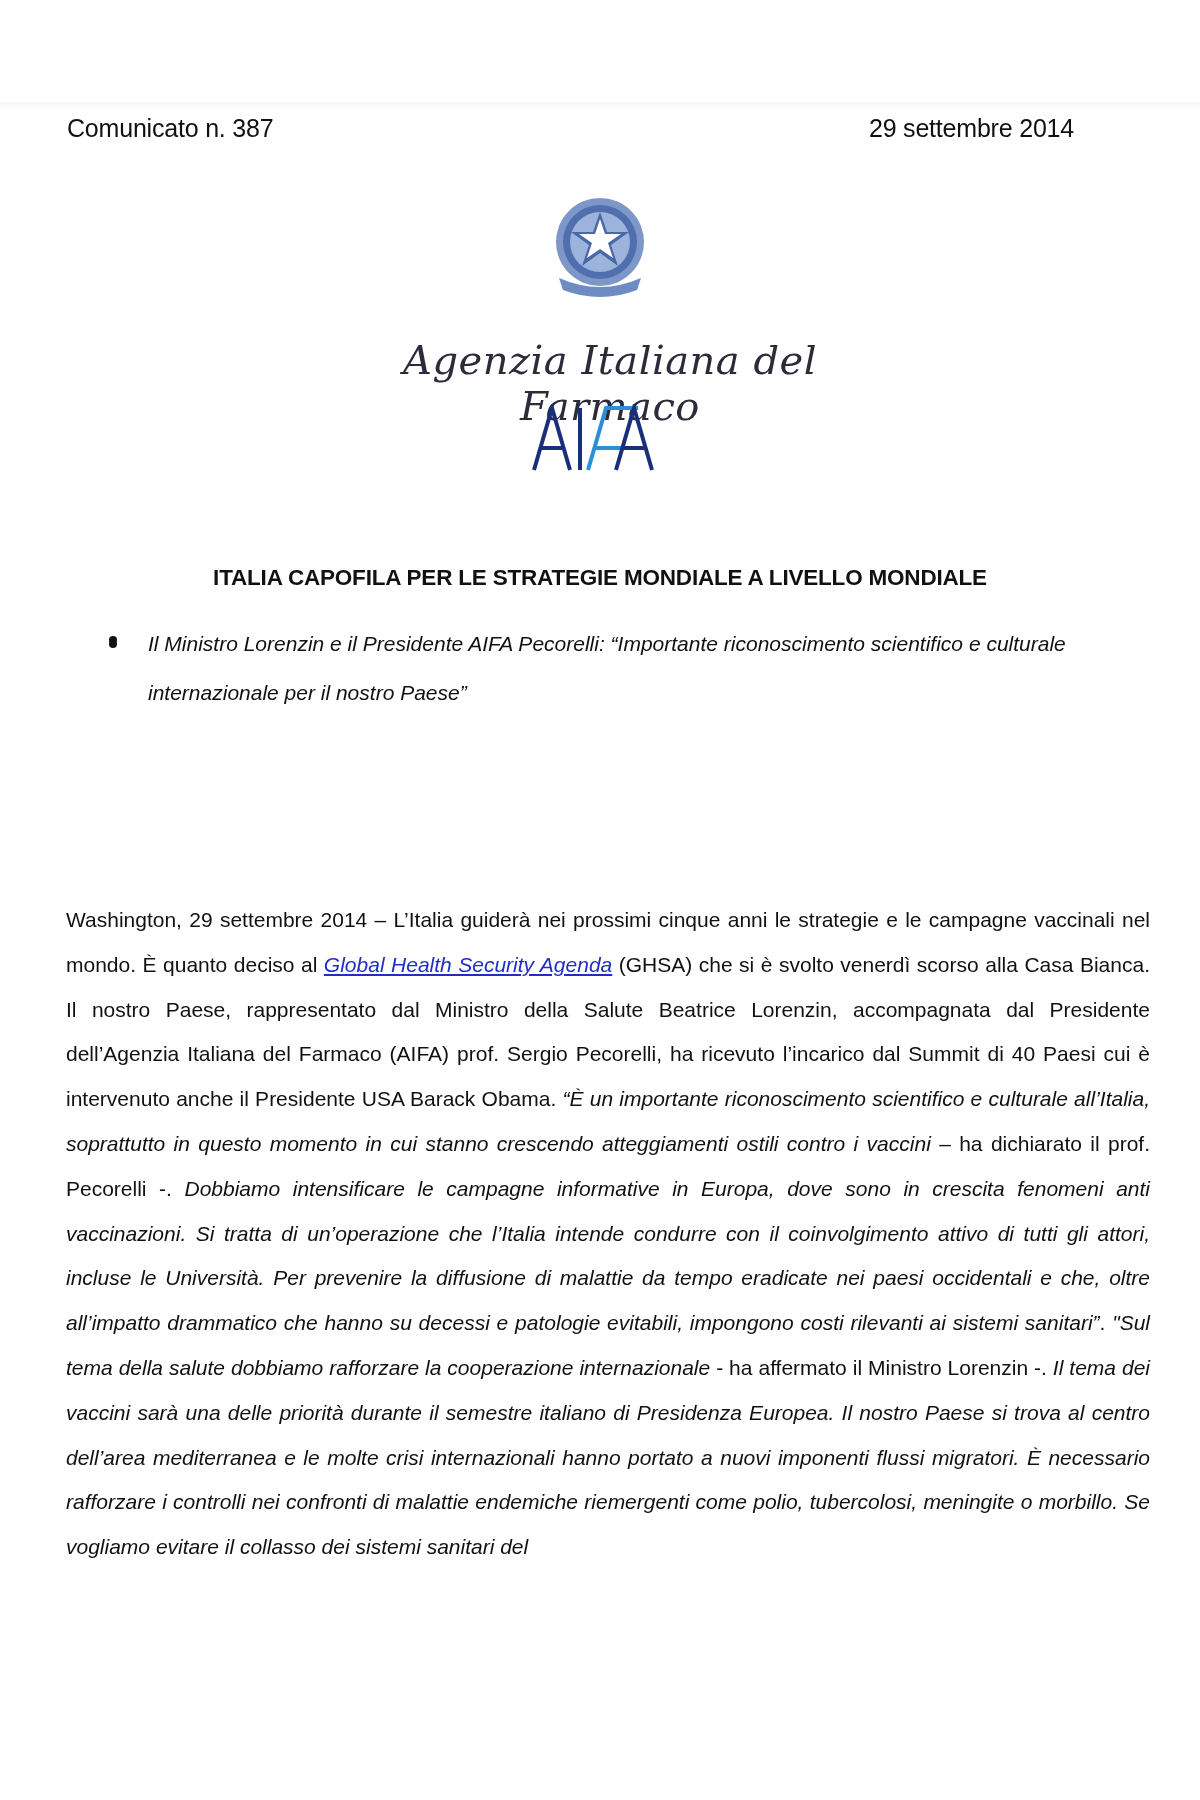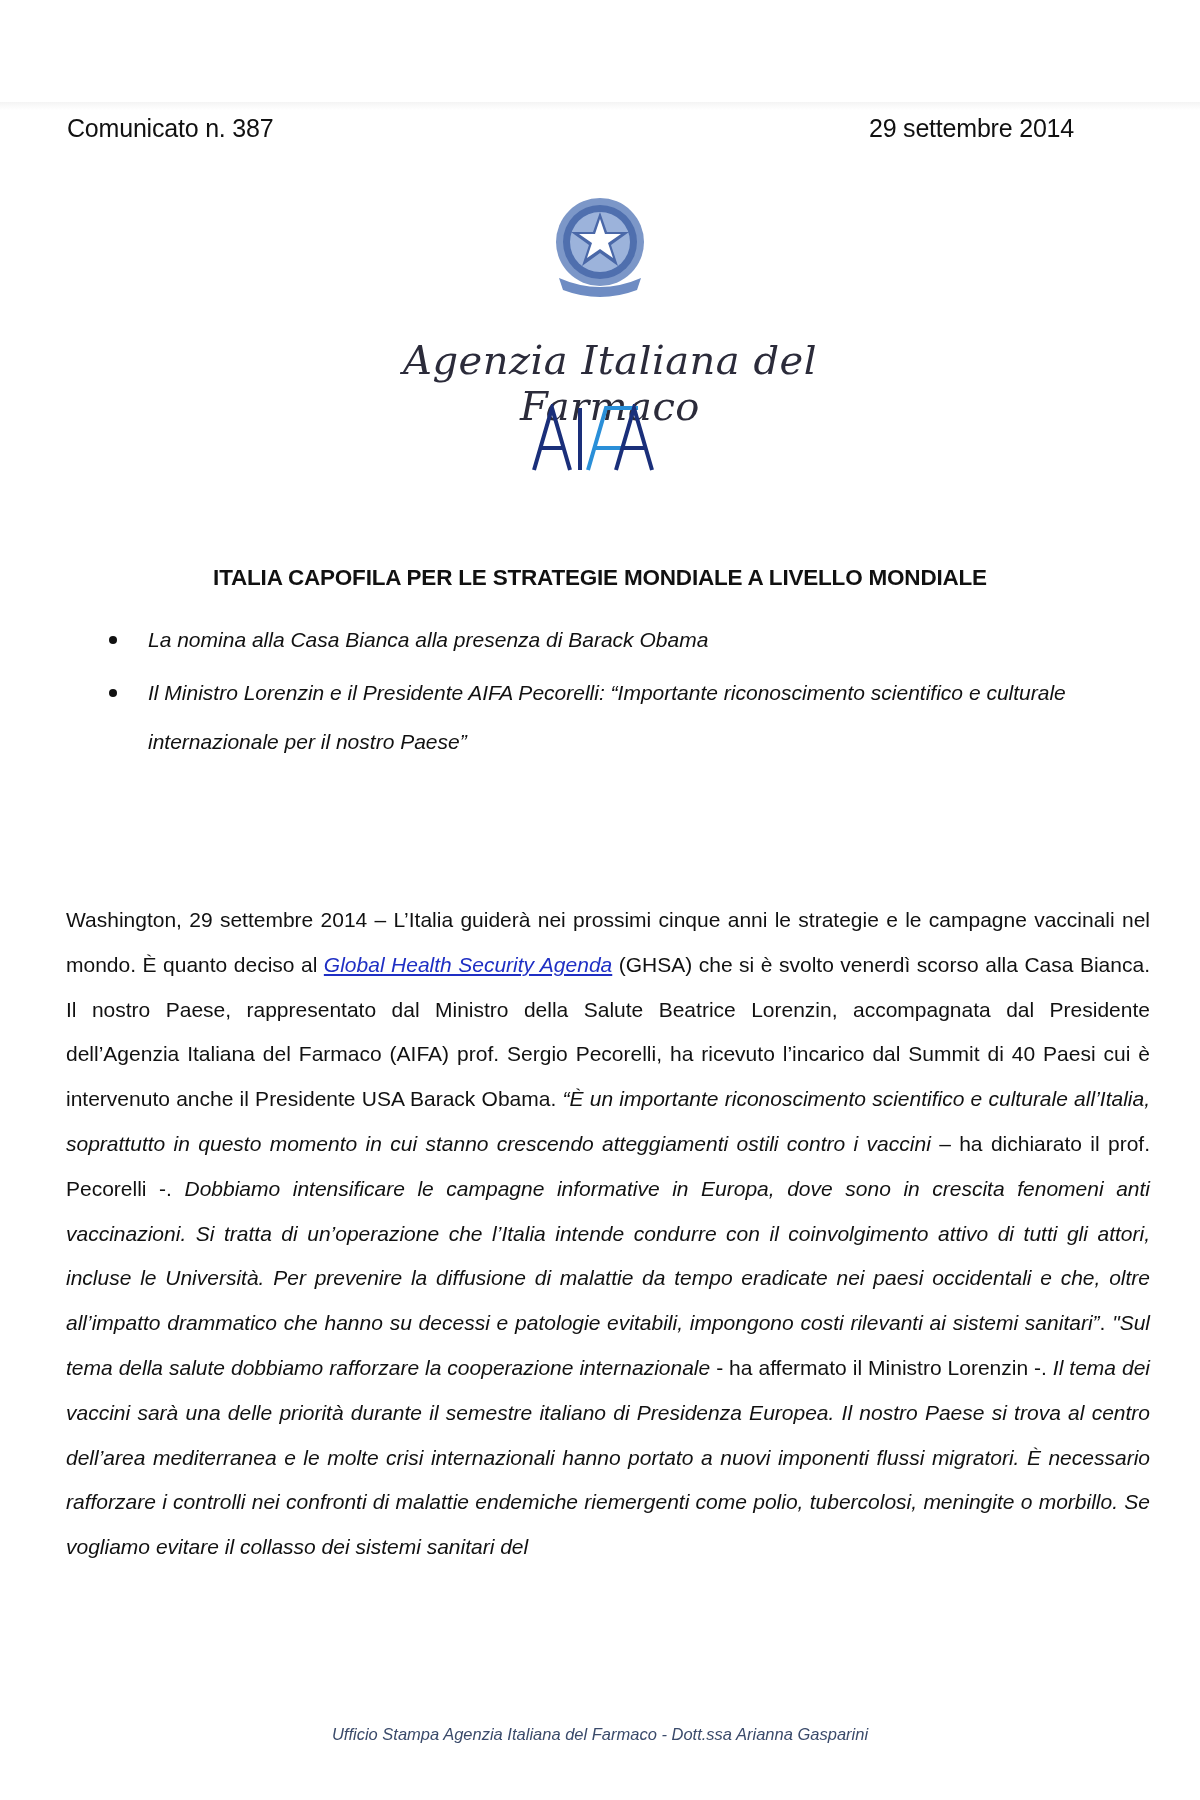--- a/index.html
+++ b/index.html
@@ -64,21 +64,20 @@
     <path d="M4,66 L22,4 L40,66 M11,44 L33,44" stroke="#1a2f7a"></path>
     <path d="M50,4 L50,66" stroke="#1a2f7a"></path>
     <path d="M58,66 L76,4 L108,4 M64,44 L100,44" stroke="#2a8fd8"></path>
     <path d="M86,66 L104,4 L122,66 M94,44 L114,44" stroke="#1a2f7a"></path>
   </g>
 </svg>
 
 <div class="title">ITALIA CAPOFILA PER LE STRATEGIE MONDIALE A LIVELLO MONDIALE</div>
 
 <ul class="bullets">
-  <li><span class="dot"></span><span>La nomina alla Casa Bianca alla presenza di Barack Obama</span></li>
+  <li><span class="dot"></span></li>
   <li><span class="dot"></span><span>Il Ministro Lorenzin e il Presidente AIFA Pecorelli: “Importante riconoscimento scientifico e culturale internazionale per il nostro Paese”</span></li>
 </ul>
 
 <div class="body"><span>Washington, 29 settembre 2014 – L’Italia guiderà nei prossimi cinque anni le strategie e le campagne vaccinali nel mondo. È quanto deciso al </span><a>Global Health Security Agenda</a><span> (GHSA) che si è svolto venerdì scorso alla Casa Bianca. Il nostro Paese, rappresentato dal Ministro della Salute Beatrice Lorenzin, accompagnata dal Presidente dell’Agenzia Italiana del Farmaco (AIFA) prof. Sergio Pecorelli, ha ricevuto l’incarico dal Summit di 40 Paesi cui è intervenuto anche il Presidente USA Barack Obama. </span><span class="it">“È un importante riconoscimento scientifico e culturale all’Italia, soprattutto in questo momento in cui stanno crescendo atteggiamenti ostili contro i vaccini</span><span> – ha dichiarato il prof. Pecorelli -. </span><span class="it">Dobbiamo intensificare le campagne informative in Europa, dove sono in crescita fenomeni anti vaccinazioni. Si tratta di un’operazione che l’Italia intende condurre con il coinvolgimento attivo di tutti gli attori, incluse le Università. Per prevenire la diffusione di malattie da tempo eradicate nei paesi occidentali e che, oltre all’impatto drammatico che hanno su decessi e patologie evitabili, impongono costi rilevanti ai sistemi sanitari”</span><span>. </span><span class="it">"Sul tema della salute dobbiamo rafforzare la cooperazione internazionale</span><span> - ha affermato il Ministro Lorenzin -. </span><span class="it">Il tema dei vaccini sarà una delle  priorità durante il semestre italiano di Presidenza Europea.  Il nostro Paese si trova al centro dell’area mediterranea e le molte crisi internazionali hanno portato a nuovi imponenti flussi migratori. È necessario rafforzare i controlli nei confronti di malattie endemiche riemergenti come polio, tubercolosi, meningite o morbillo. Se vogliamo evitare il collasso dei sistemi sanitari del</span></div>
 
 <div class="footer">
-  <div>Ufficio Stampa Agenzia Italiana del Farmaco - Dott.ssa Arianna Gasparini</div>
 </div>
 
 </body></html>

